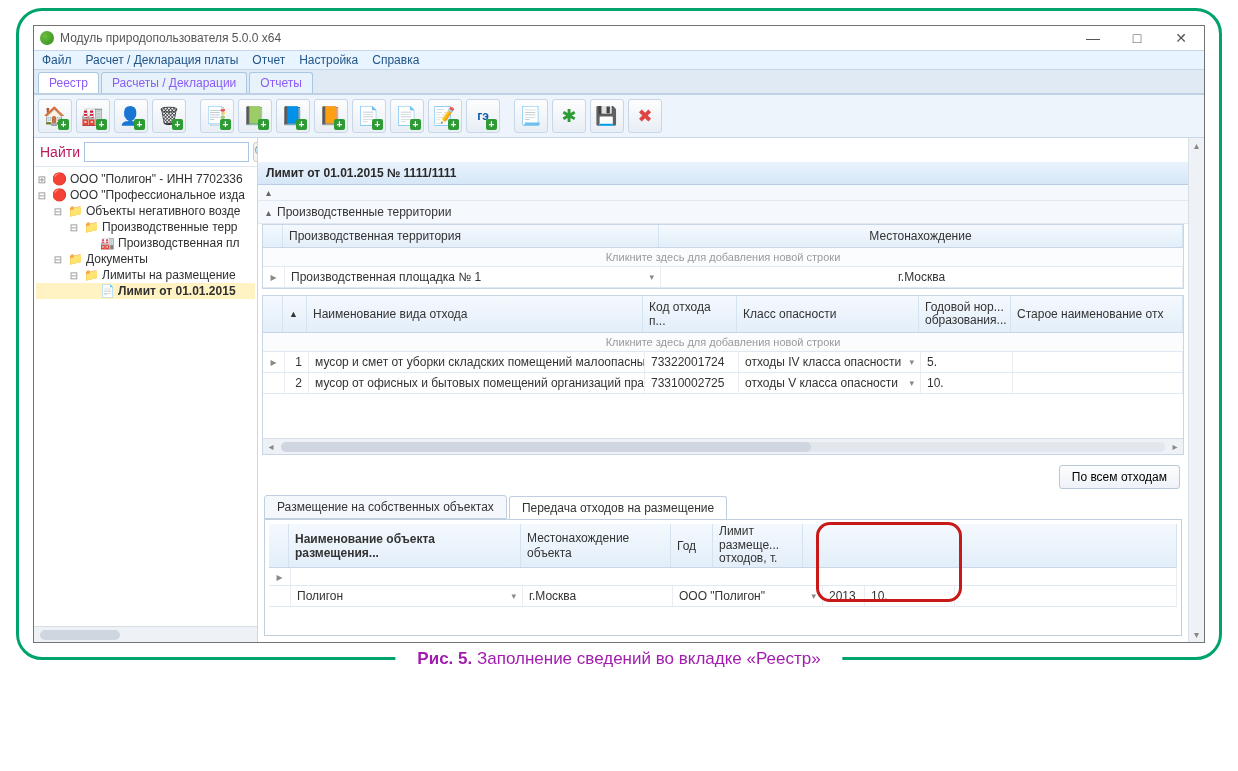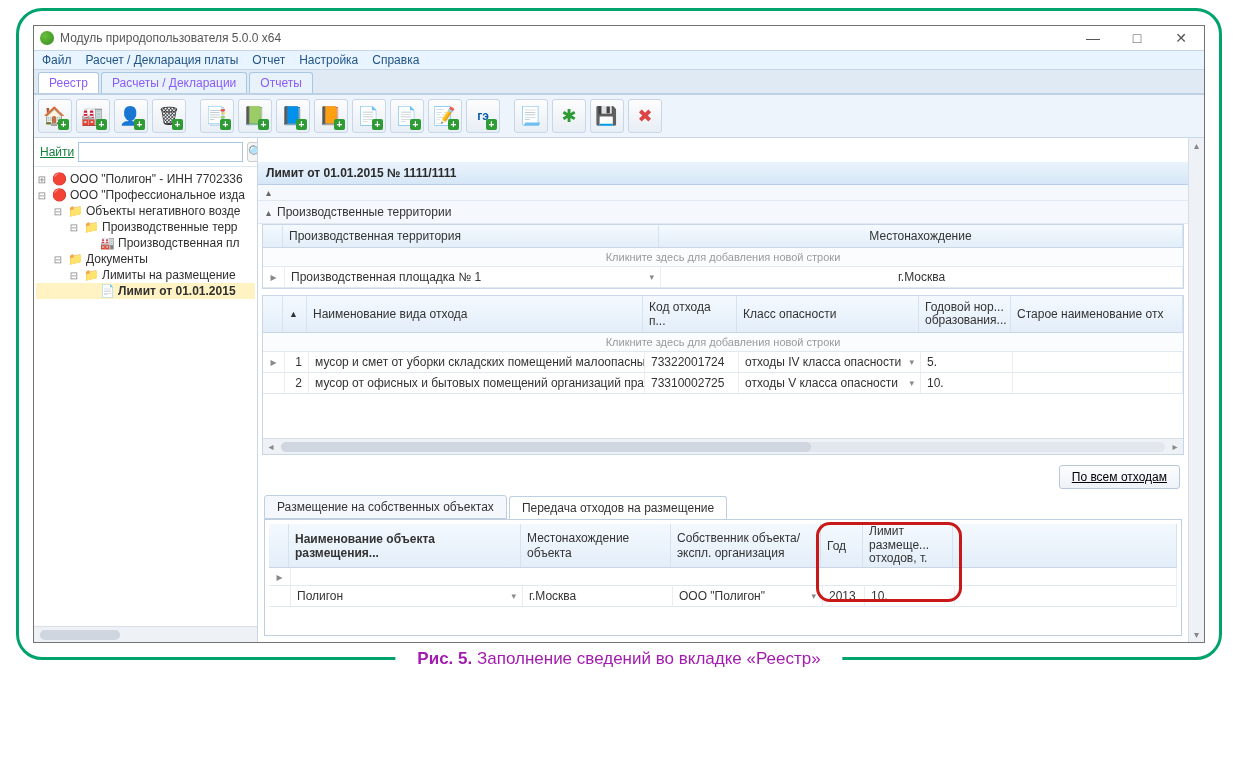--- a/index.html
+++ b/index.html
@@ -127,21 +127,21 @@
     flex-direction:column;
     overflow:hidden;
   }
   .find-bar {
     display:flex;
     align-items:center;
     padding:4px 6px;
     gap:4px;
     border-bottom:1px solid #dfe7f0;
   }
-  .find-bar label { font-size:12px; color:#15803d;text-decoration:underline; }
+  .find-bar label { font-size:14px; color:#be185d; }
   .find-bar input {
     flex:1;
     height:20px;
     border:1px solid #a9c6e3;
     font-size:12px;
     padding:0 4px;
   }
   .find-bar .search-icon {
     width:20px; height:20px;
     border:1px solid #ccc;
@@ -281,21 +281,20 @@
     justify-content:flex-end;
     padding:6px 8px 2px 0;
   }
   .std-btn {
     padding:4px 12px;
     background:linear-gradient(#fdfdfd,#eef3f9);
     border:1px solid #b6c8da;
     border-radius:3px;
     font-size:12px;
     cursor:default;
-    text-decoration:underline;
   }
   
   .inner-tabs {
     display:flex;
     padding:4px 6px 0 6px;
   }
   .inner-tab {
     padding:4px 12px;
     border:1px solid #bfcfe0;
     background:#f4f8fc;
@@ -567,21 +566,20 @@
             <div class="inner-tab active">Передача отходов на размещение</div>
           </div>
 
           <div class="inner-panel rel">
 
             <div class="grid" style="margin:4px 4px 0 4px;border:none;">
               <div class="grid-head" style="height:44px;align-items:stretch;">
                 <div class="gh" style="width:20px;"></div>
                 <div class="gh" style="width:232px;font-weight:bold;">Наименование объекта размещения...</div>
                 <div class="gh" style="width:150px;line-height:1.2;">Местонахождение объекта</div>
-                <div class="gh" style="width:150px;line-height:1.2;">Собственник объекта/экспл. организация</div>
                 <div class="gh" style="width:42px;">Год</div>
                 <div class="gh" style="width:90px;line-height:1.15;">Лимит размеще... отходов, т.</div>
                 <div class="gh" style="flex:1;"></div>
               </div>
               <div class="grow" style="height:18px;">
                 <div class="gc row-indicator">▸</div>
                 <div class="gc" style="flex:1;"></div>
               </div>
               <div class="grow">
                 <div class="gc row-indicator"></div>

